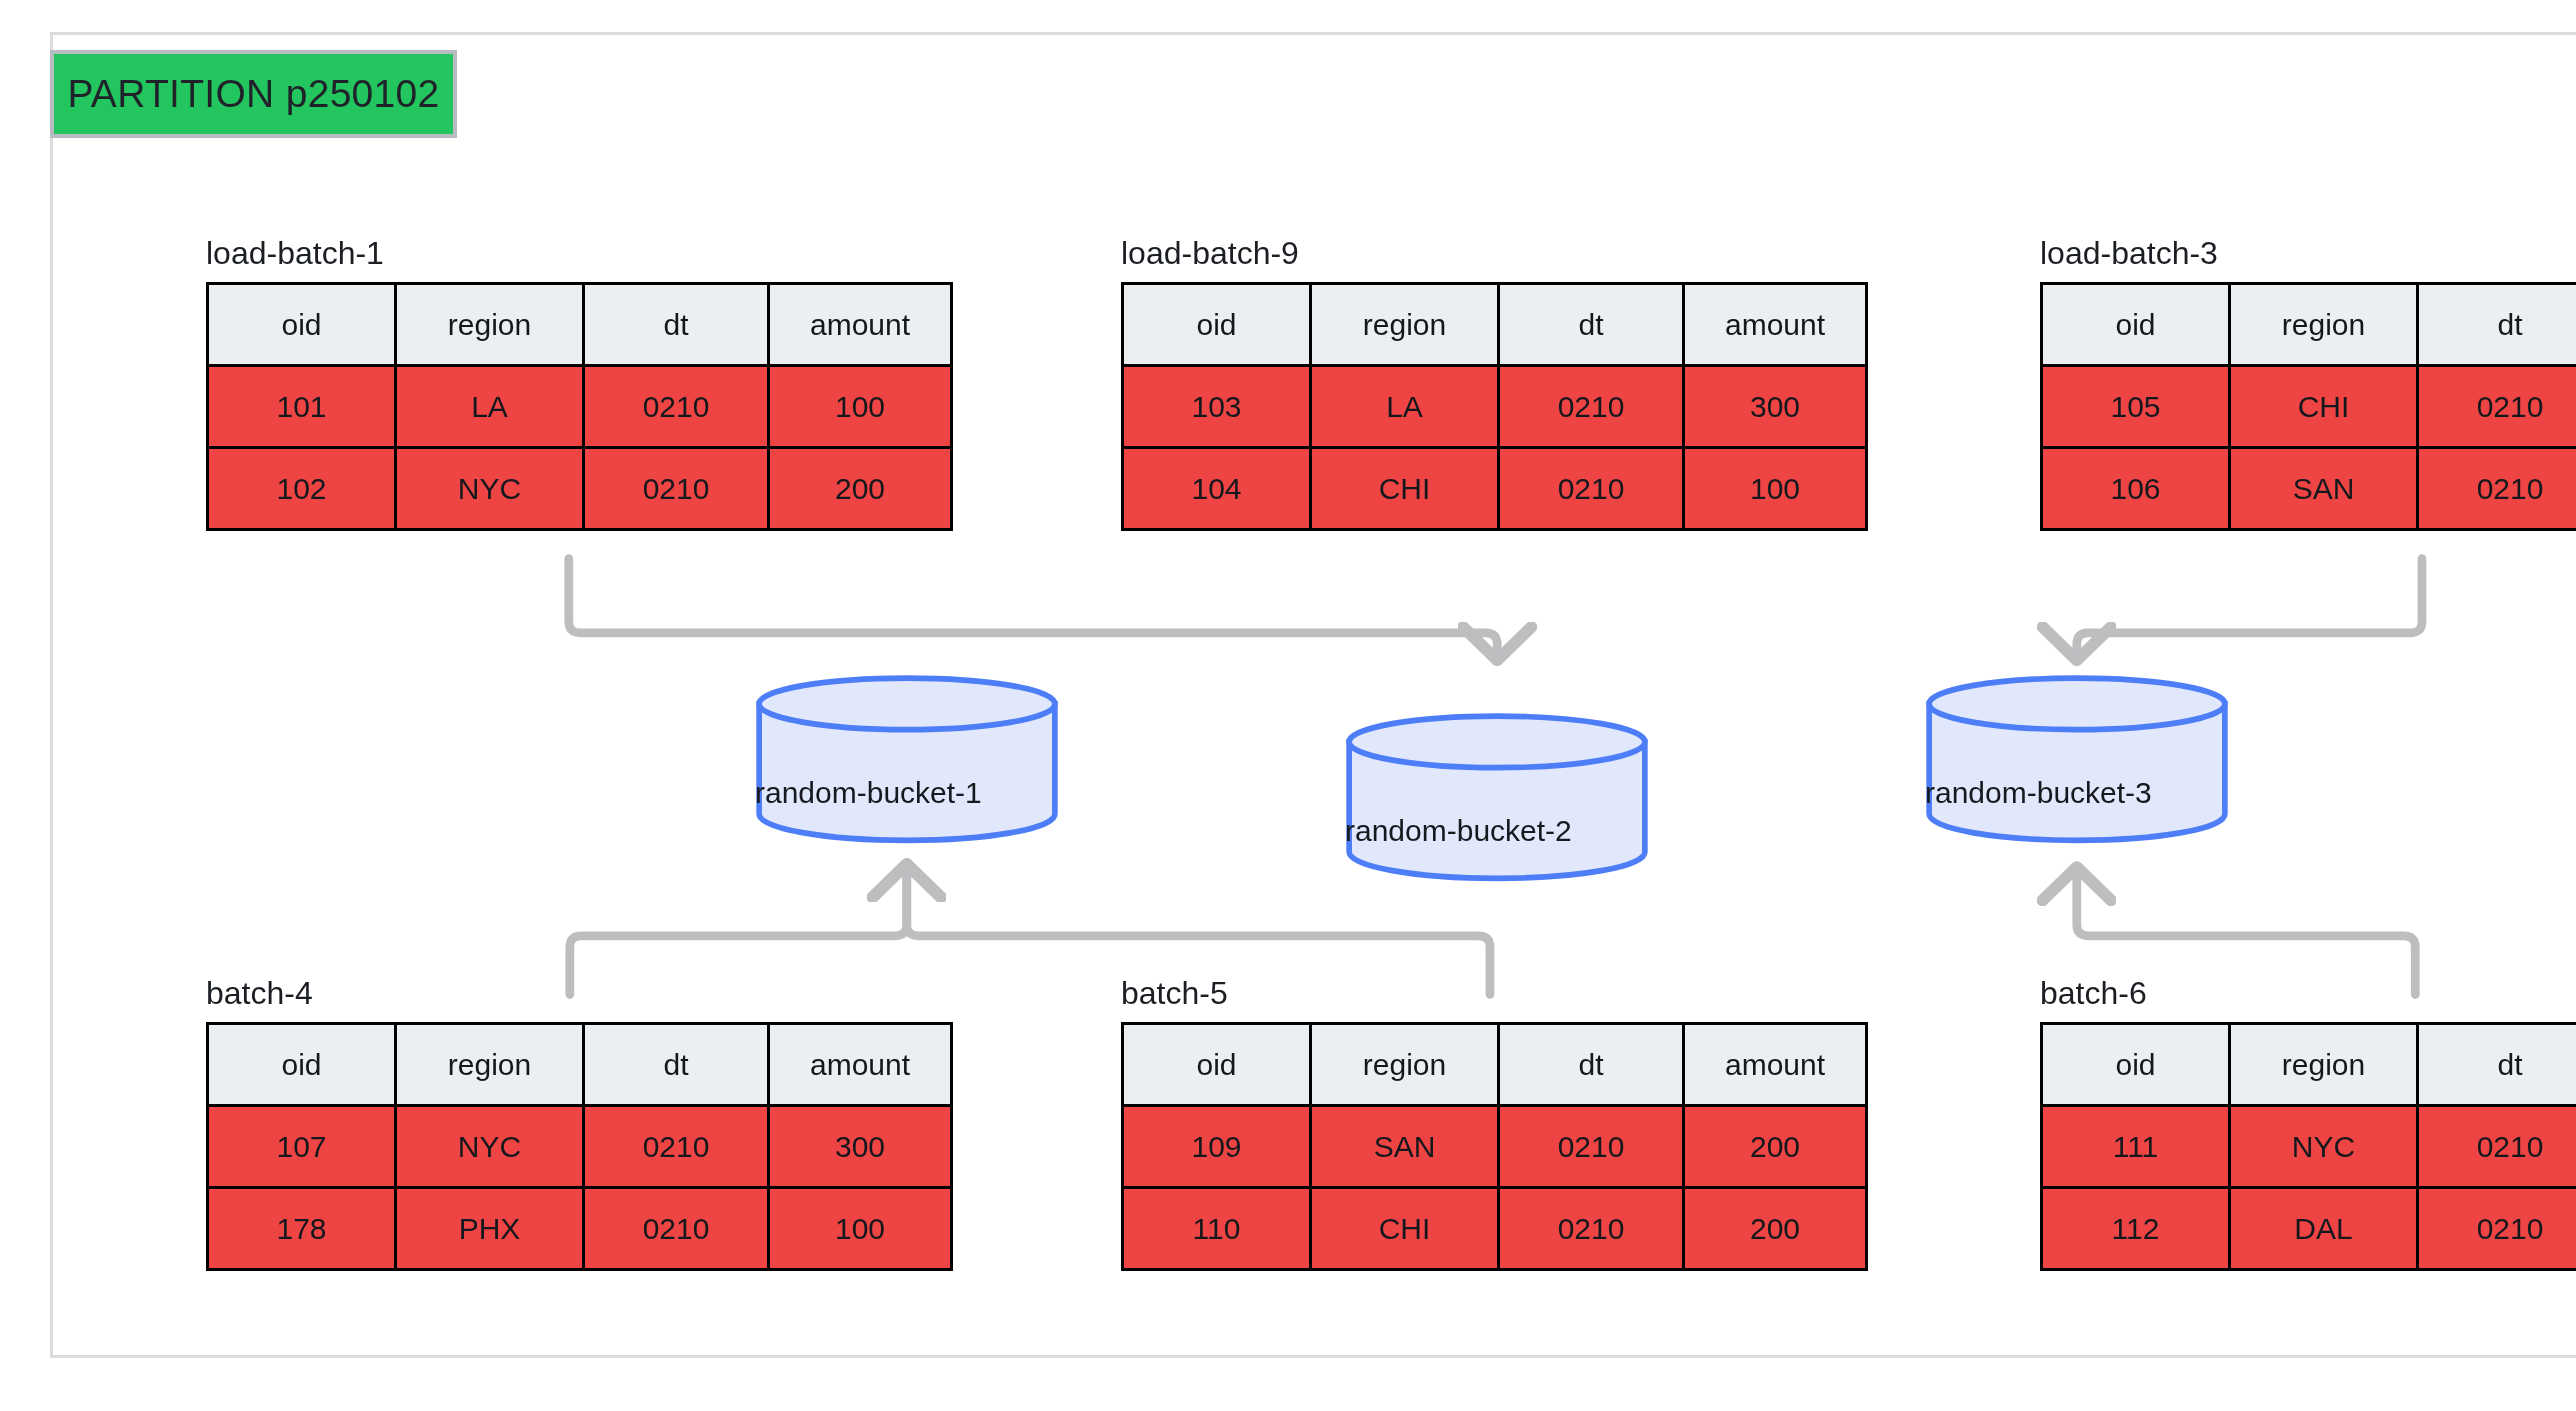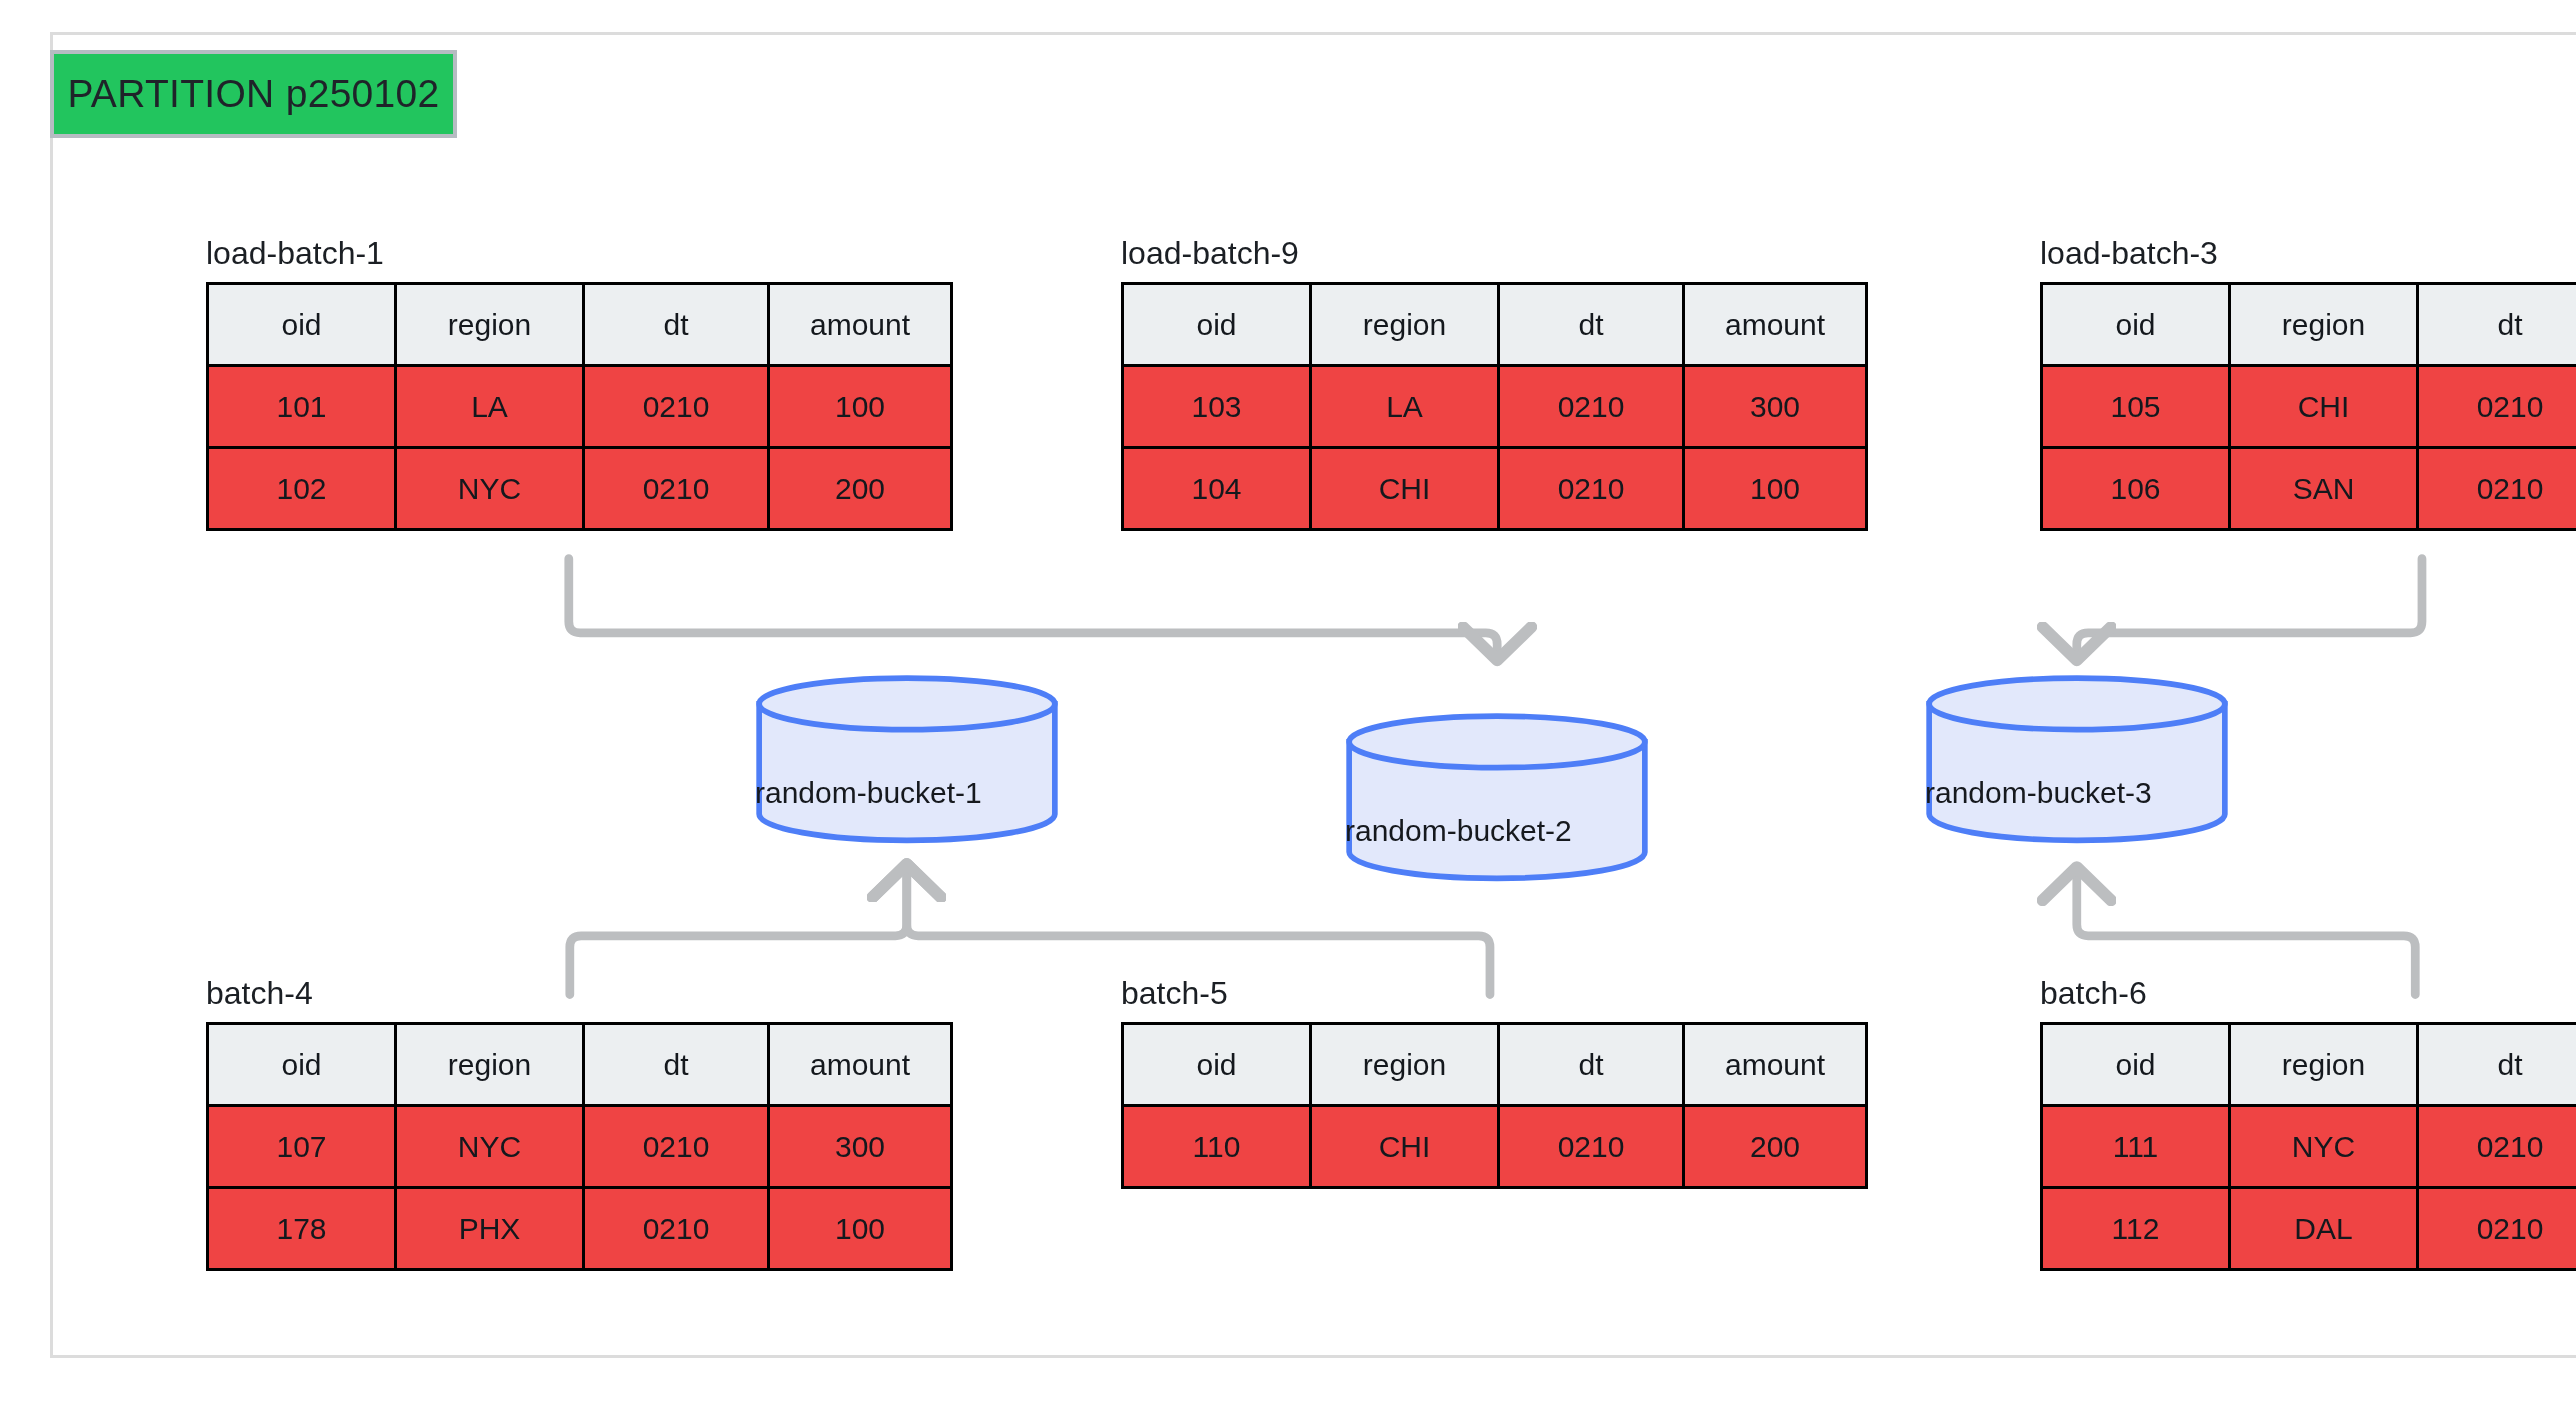--- a/index.html
+++ b/index.html
@@ -246,20 +246,26 @@
       <thead>
         <tr>
           <th class="c1">oid</th>
           <th class="c2">region</th>
           <th class="c3">dt</th>
           <th class="c4">amount</th>
         </tr>
       </thead>
       <tbody>
         <tr>
+          <td>109</td>
+          <td>SAN</td>
+          <td>0210</td>
+          <td>200</td>
+        </tr>
+        <tr>
           <td>110</td>
           <td>CHI</td>
           <td>0210</td>
           <td>200</td>
         </tr>
       </tbody>
     </table>
   </div>
 
   <div class="tbl-group" style="left:2040px;top:1022px;">

